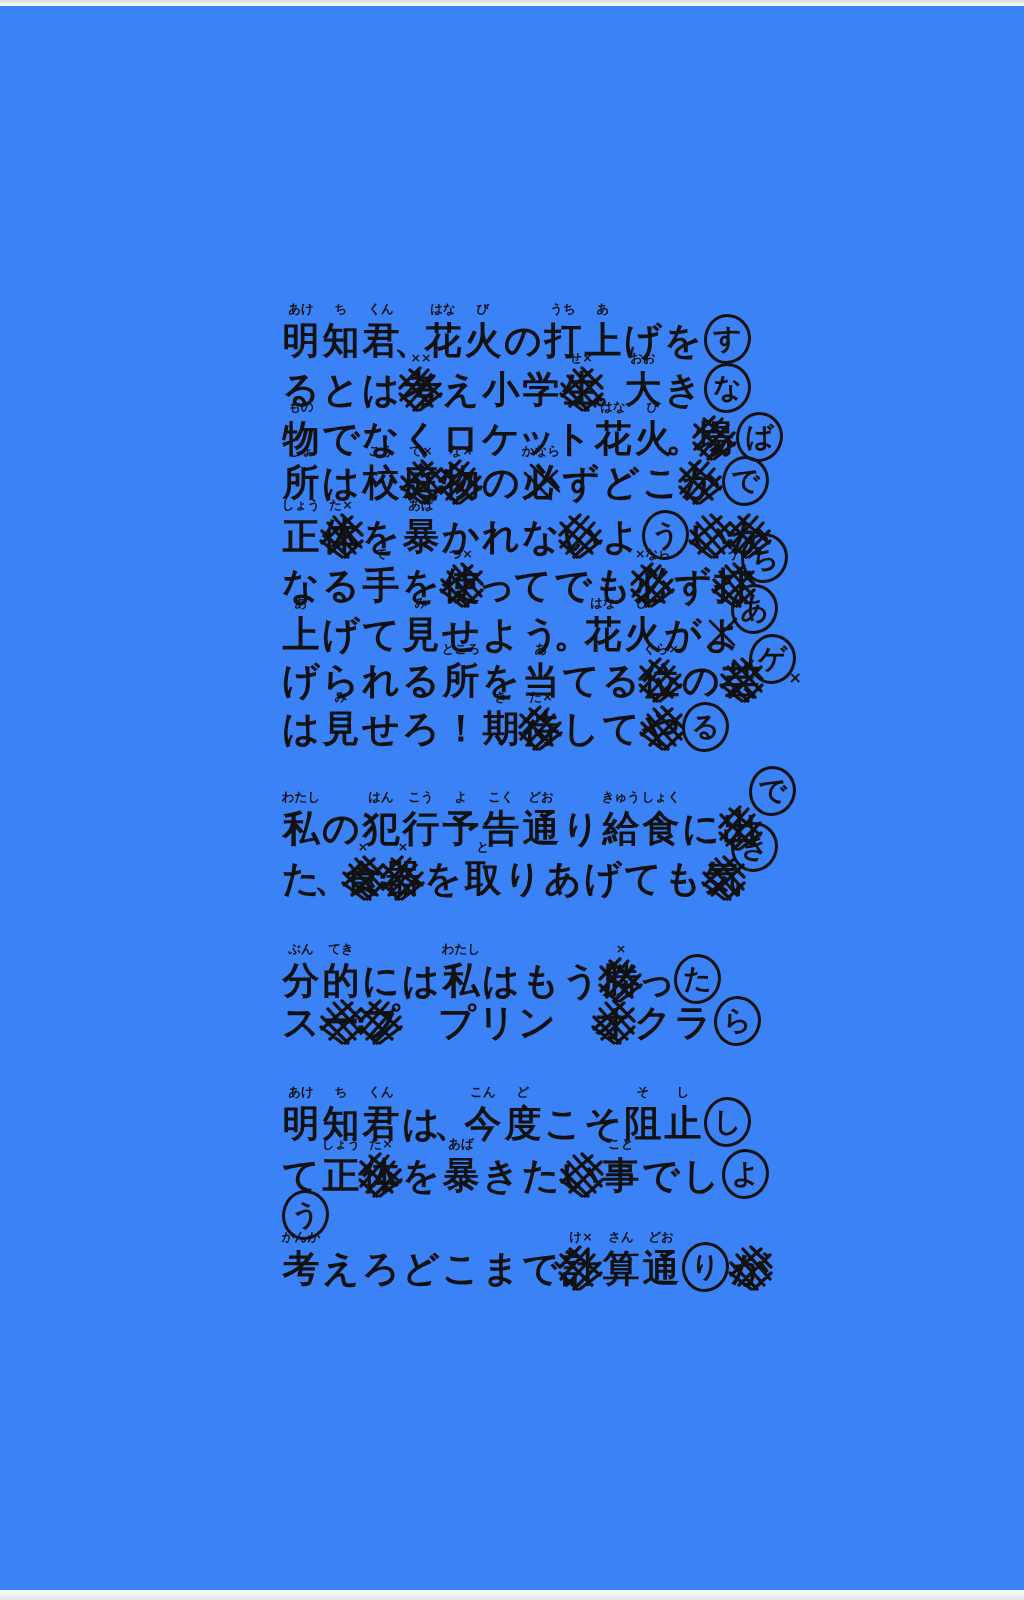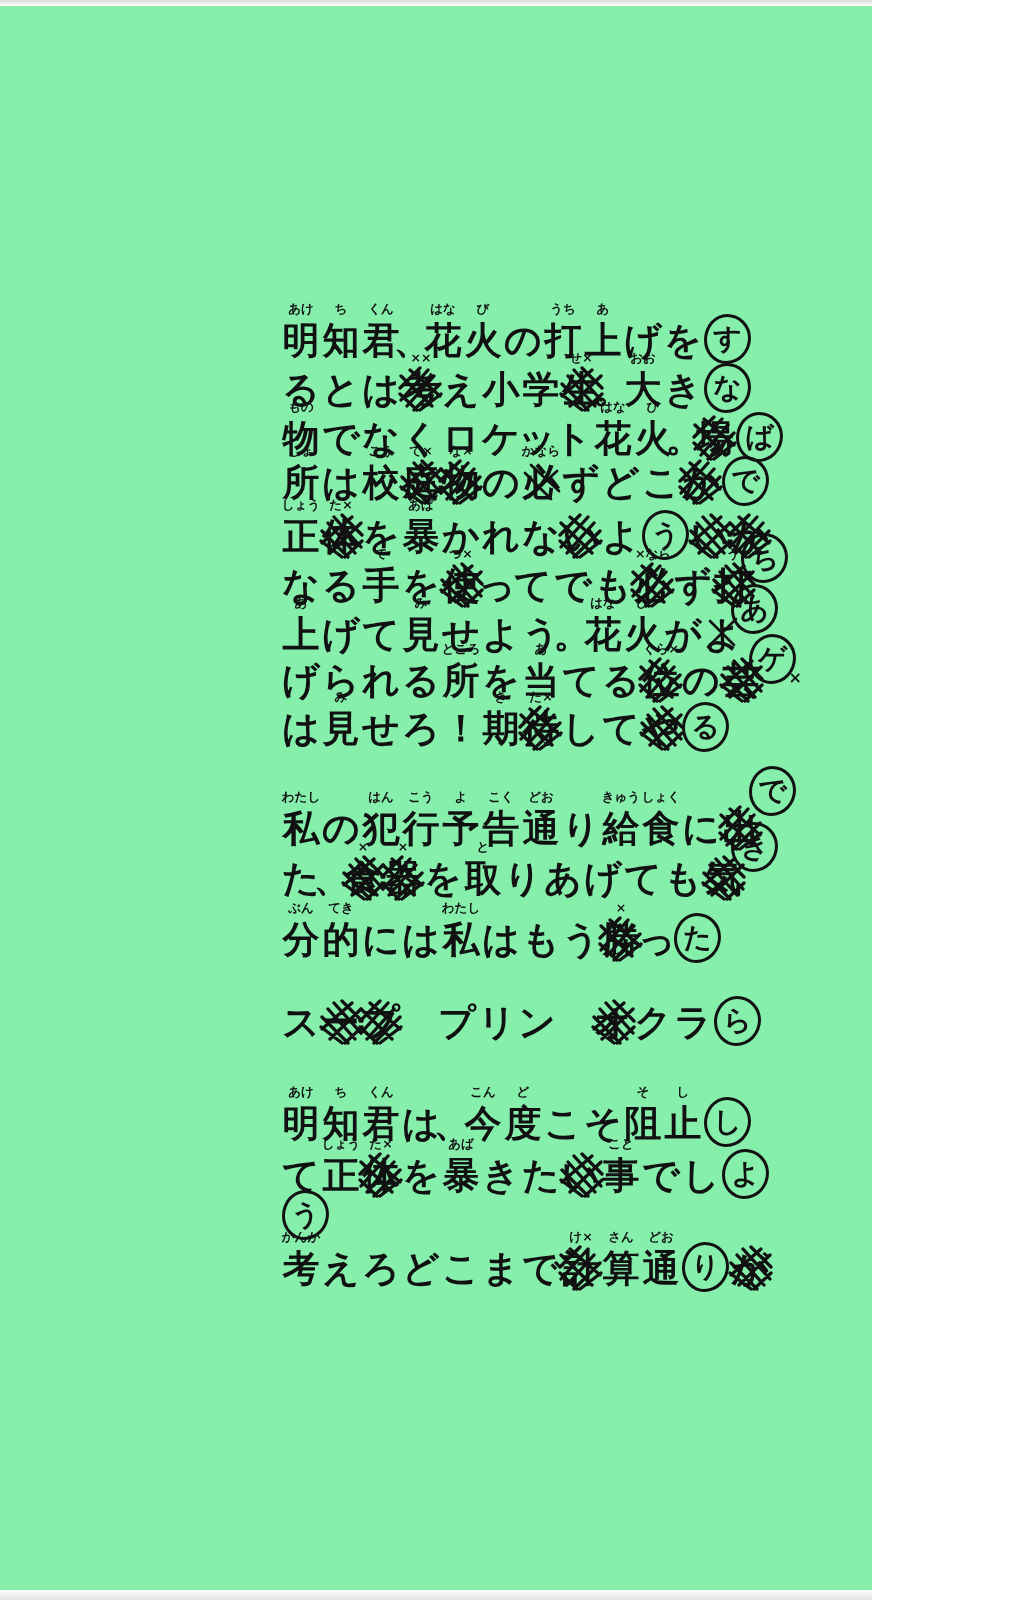--- a/index.html
+++ b/index.html
@@ -1,17 +1,17 @@
 <!DOCTYPE html>
 <html><head>
 <meta charset="utf-8">
 <style>
   html,body{margin:0;padding:0;background:#ffffff;}
   .page{
-    position:relative;width:872px;height:1600px;background:#86efac;
+    position:relative;width:1024px;height:1600px;background:#3b82f6;
     font-family:"DejaVu Sans",sans-serif;overflow:hidden;color:#111;
   }
   .edge{position:absolute;left:0;right:0;pointer-events:none;}
   .edge-top{top:0;height:6px;background:linear-gradient(180deg,#d9d9d9,#fefefe);}
   .edge-bottom{bottom:0;height:10px;background:linear-gradient(0deg,#e3e3e3,#fefefe);}
   .line{position:absolute;left:282px;height:58px;display:flex;align-items:flex-end;}
   .cell{position:relative;width:38px;margin-right:2px;height:58px;
         display:flex;justify-content:center;align-items:flex-end;}
   .cell.narrow{width:20px;}
   .cell.smallk{width:30px;}
@@ -598,21 +598,21 @@
           <svg class="scrib" viewBox="0 0 46 48" style="transform:scaleX(-1)">
             <path d="M3 36 L30 6 M9 42 L36 12 M16 46 L42 20 M2 24 L22 4 M22 46 L43 30 M3 12 L34 42 M12 6 L42 32 M2 30 L19 46" stroke="#111111" stroke-width="3.3" stroke-linecap="round" fill="none"></path>
           </svg>
         </div>
         <div class="cell circle-cell" style="transform: translate(-13px, -30px);">
           <div class="circ">
             <span class="ch">き</span>
           </div>
         </div>
       </div>
-      <div class="line" style="top: 900px;">
+      <div class="line" style="top: 941px;">
         <div class="cell">
           <span class="furi">ぶん</span>
           <span class="ch">分</span>
         </div>
         <div class="cell">
           <span class="furi">てき</span>
           <span class="ch">的</span>
         </div>
         <div class="cell">
           <span class="ch">に</span>

